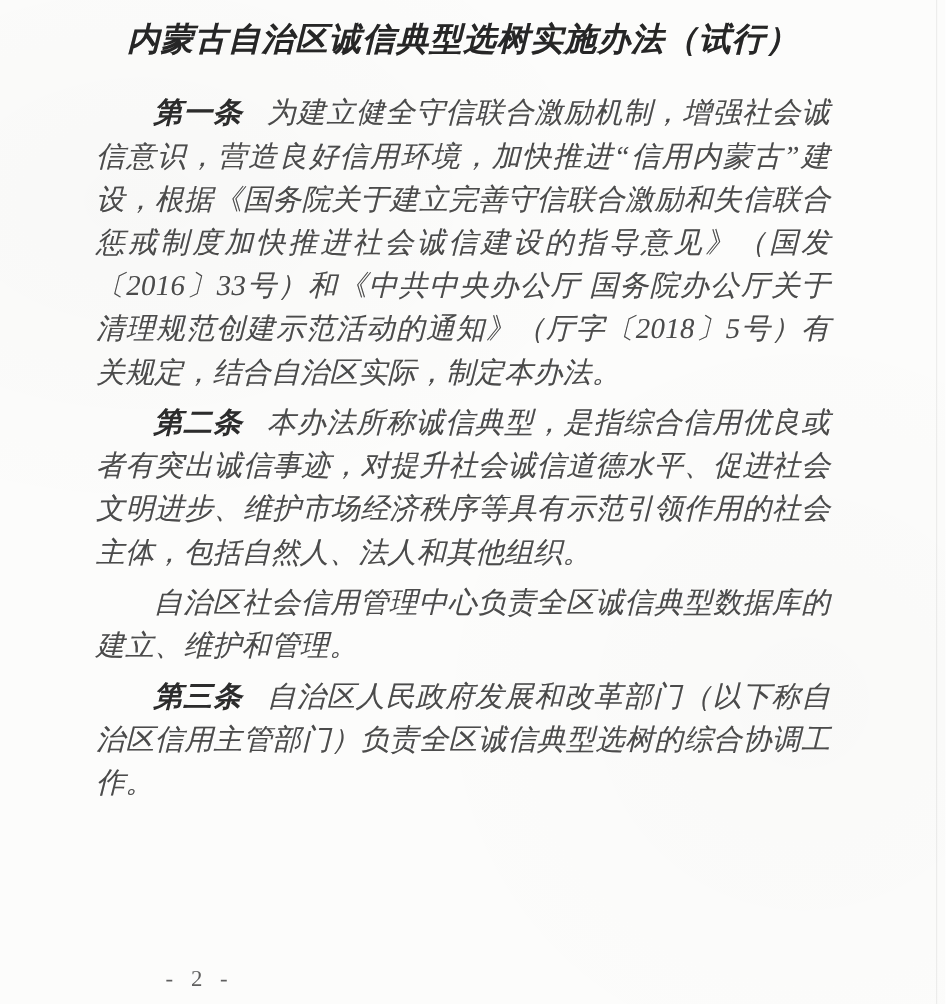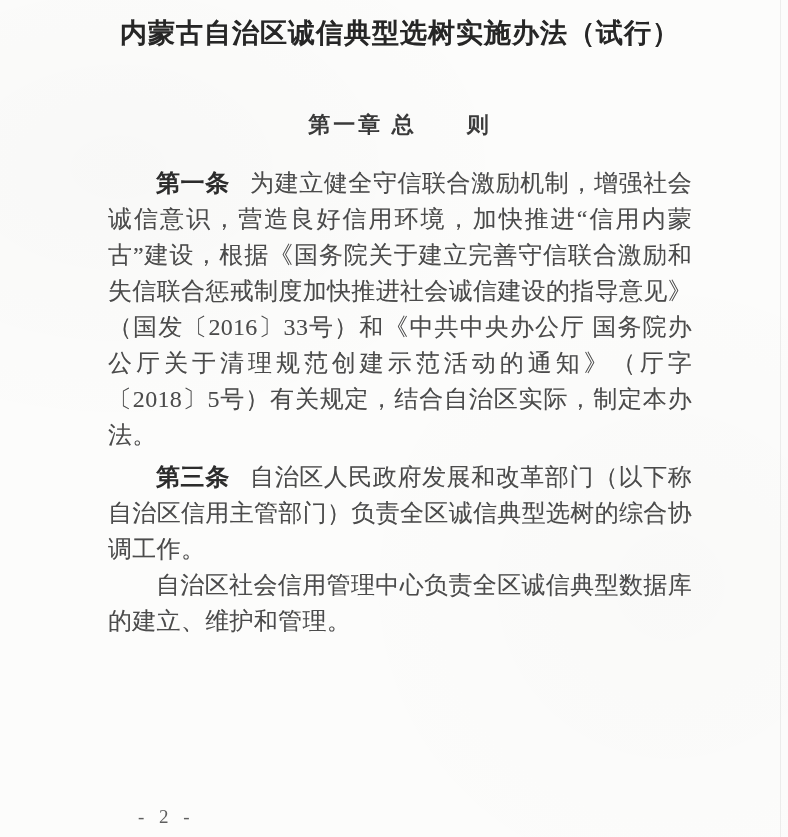--- a/index.html
+++ b/index.html
@@ -20,21 +20,22 @@
   }
   .scan-edge {
     position: absolute;
     top: 0;
     bottom: 0;
     right: 7px;
     width: 1px;
     background: rgba(0,0,0,0.06);
   }
   .content {
-    padding: 16px 96px 0 108px; 
+    padding: 16px 96px 0 80px; 
+    font-style: italic;
   }
   .doc-title {
     font-size: 27px;
     line-height: 34px;
     font-weight: 700;
     text-align: center;
     letter-spacing: 1px;
     color: #262626;
     text-shadow: 0 0 0.5px rgba(0,0,0,0.25);
   }
@@ -80,29 +81,29 @@
 </head>
 <body>
 
 <div class="page">
   <div class="scan-edge"></div>
 
   <div class="content">
 
     <div class="doc-title">内蒙古自治区诚信典型选树实施办法（试行）</div>
 
-    <div class="chapter-heading">第一章 总　　则</div>
 
     <div class="doc-body">
 
       <p class="para"><span class="art-label">第一条</span><span>为建立健全守信联合激励机制，增强社会诚信意识，营造良好信用环境，加快推进“信用内蒙古”建设，根据《国务院关于建立完善守信联合激励和失信联合惩戒制度加快推进社会诚信建设的指导意见》（国发〔2016〕33号）和《中共中央办公厅 国务院办公厅关于清理规范创建示范活动的通知》（厅字〔2018〕5号）有关规定，结合自治区实际，制定本办法。</span></p>
 
+      <p class="para"><span class="art-label">第二条</span><span>本办法所称诚信典型，是指综合信用优良或者有突出诚信事迹，对提升社会诚信道德水平、促进社会文明进步、维护市场经济秩序等具有示范引领作用的社会主体，包括自然人、法人和其他组织。</span></p>
+
+      <p class="para"><span>自治区社会信用管理中心负责全区诚信典型数据库的建立、维护和管理。</span></p>
 
       <p class="para tight"><span class="art-label">第三条</span><span>自治区人民政府发展和改革部门（以下称自治区信用主管部门）负责全区诚信典型选树的综合协调工作。</span></p>
-
-      <p class="para"><span>自治区社会信用管理中心负责全区诚信典型数据库的建立、维护和管理。</span></p>
 
 
     </div>
   </div>
 
   <div class="page-number">- 2 -</div>
 </div>
 
 </body></html>

